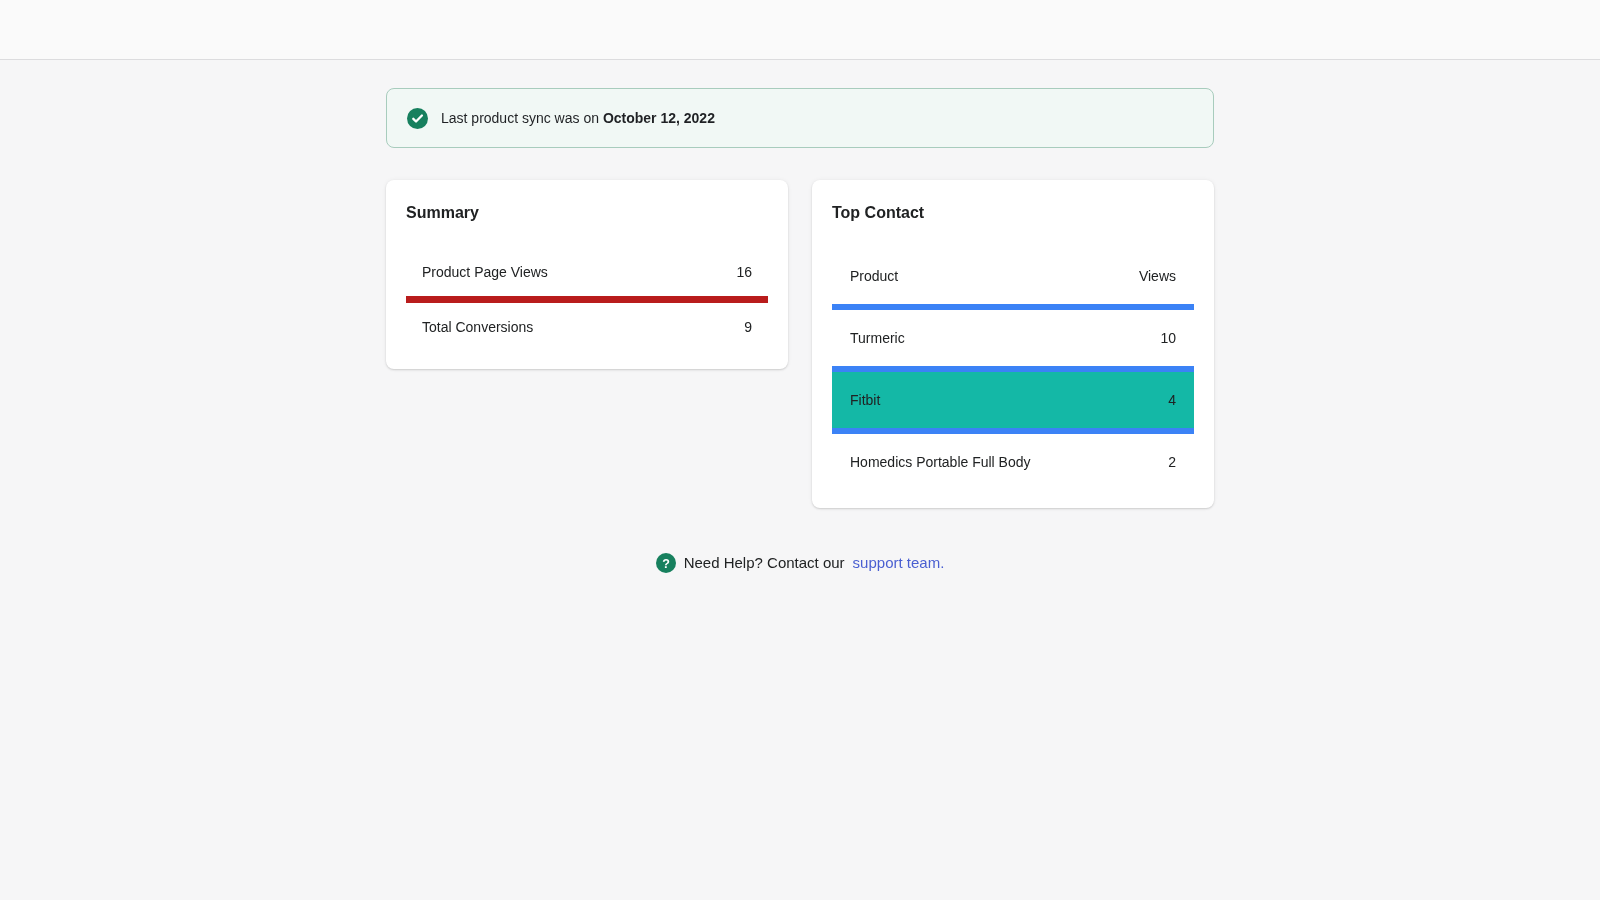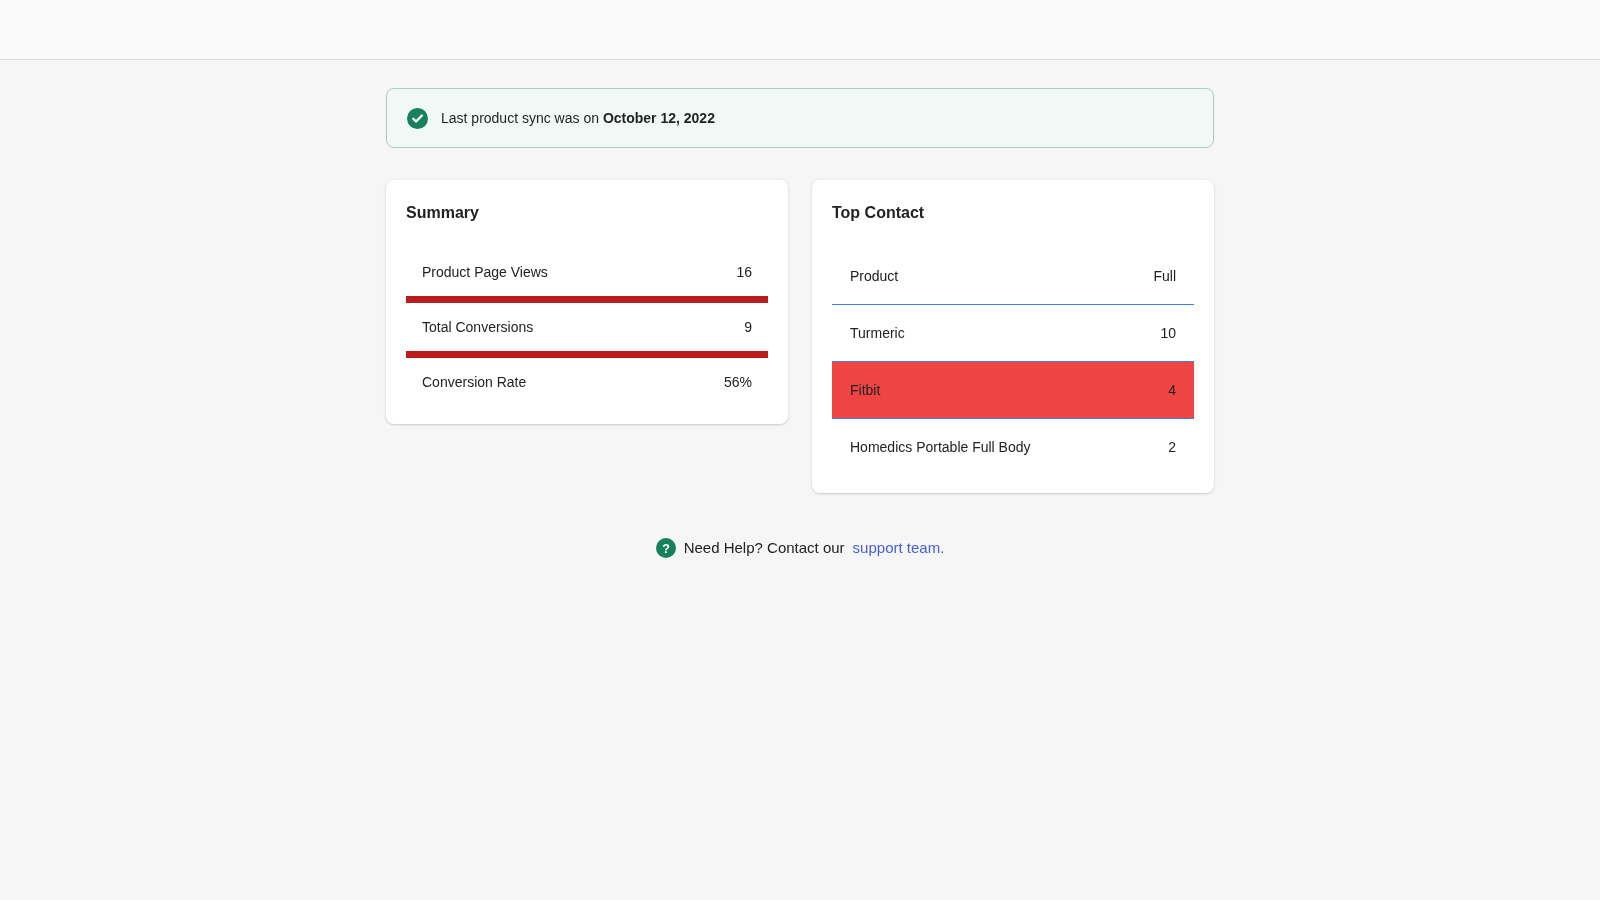--- a/index.html
+++ b/index.html
@@ -80,22 +80,22 @@
   .stat-value { text-align: center; }
   
   .prod-table { margin: 14px 20px 0 20px; font-size: 14px; }
   .prod-row {
     display: flex;
     justify-content: space-between;
     align-items: flex-end;
     padding: 18px 18px;
     line-height: 20px;
   }
-  .prod-row + .prod-row { border-top: 1px solid #3b82f6; }
-  .prod-row.highlight { background: #ef4444; }
+  .prod-row + .prod-row { border-top: 6px solid #3b82f6; }
+  .prod-row.highlight { background: #14b8a6; }
   .prod-views { text-align: right; }
   
   .help-footer {
     margin-top: 44px;
     display: flex;
     justify-content: center;
     align-items: center;
     gap: 8px;
     font-size: 15px;
     line-height: 22px;
@@ -134,33 +134,29 @@
         <h2 class="card-title">Summary</h2>
         <div class="stat-table">
           <div class="stat-row">
             <span class="stat-label">Product Page Views</span>
             <span class="stat-value">16</span>
           </div>
           <div class="stat-row">
             <span class="stat-label">Total Conversions</span>
             <span class="stat-value">9</span>
           </div>
-          <div class="stat-row">
-            <span class="stat-label">Conversion Rate</span>
-            <span class="stat-value">56%</span>
-          </div>
         </div>
       </section>
 
       <section class="card">
         <h2 class="card-title">Top Contact</h2>
         <div class="prod-table">
           <div class="prod-row">
             <span class="prod-name">Product</span>
-            <span class="prod-views">Full</span>
+            <span class="prod-views">Views</span>
           </div>
           <div class="prod-row">
             <span class="prod-name">Turmeric</span>
             <span class="prod-views">10</span>
           </div>
           <div class="prod-row highlight">
             <span class="prod-name">Fitbit</span>
             <span class="prod-views">4</span>
           </div>
           <div class="prod-row">

